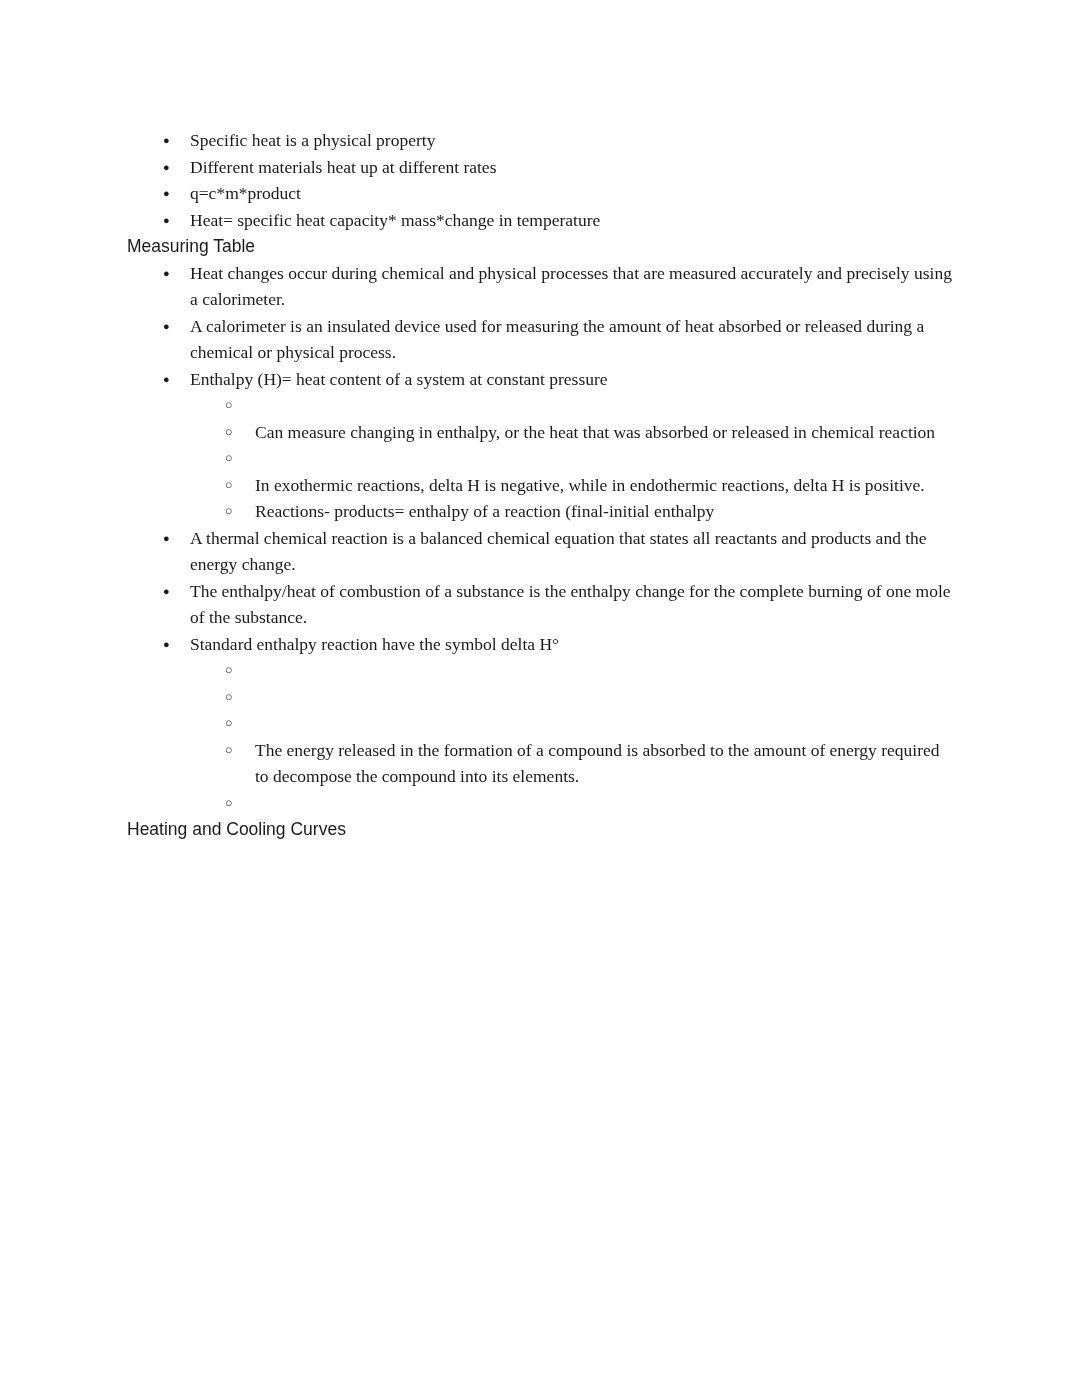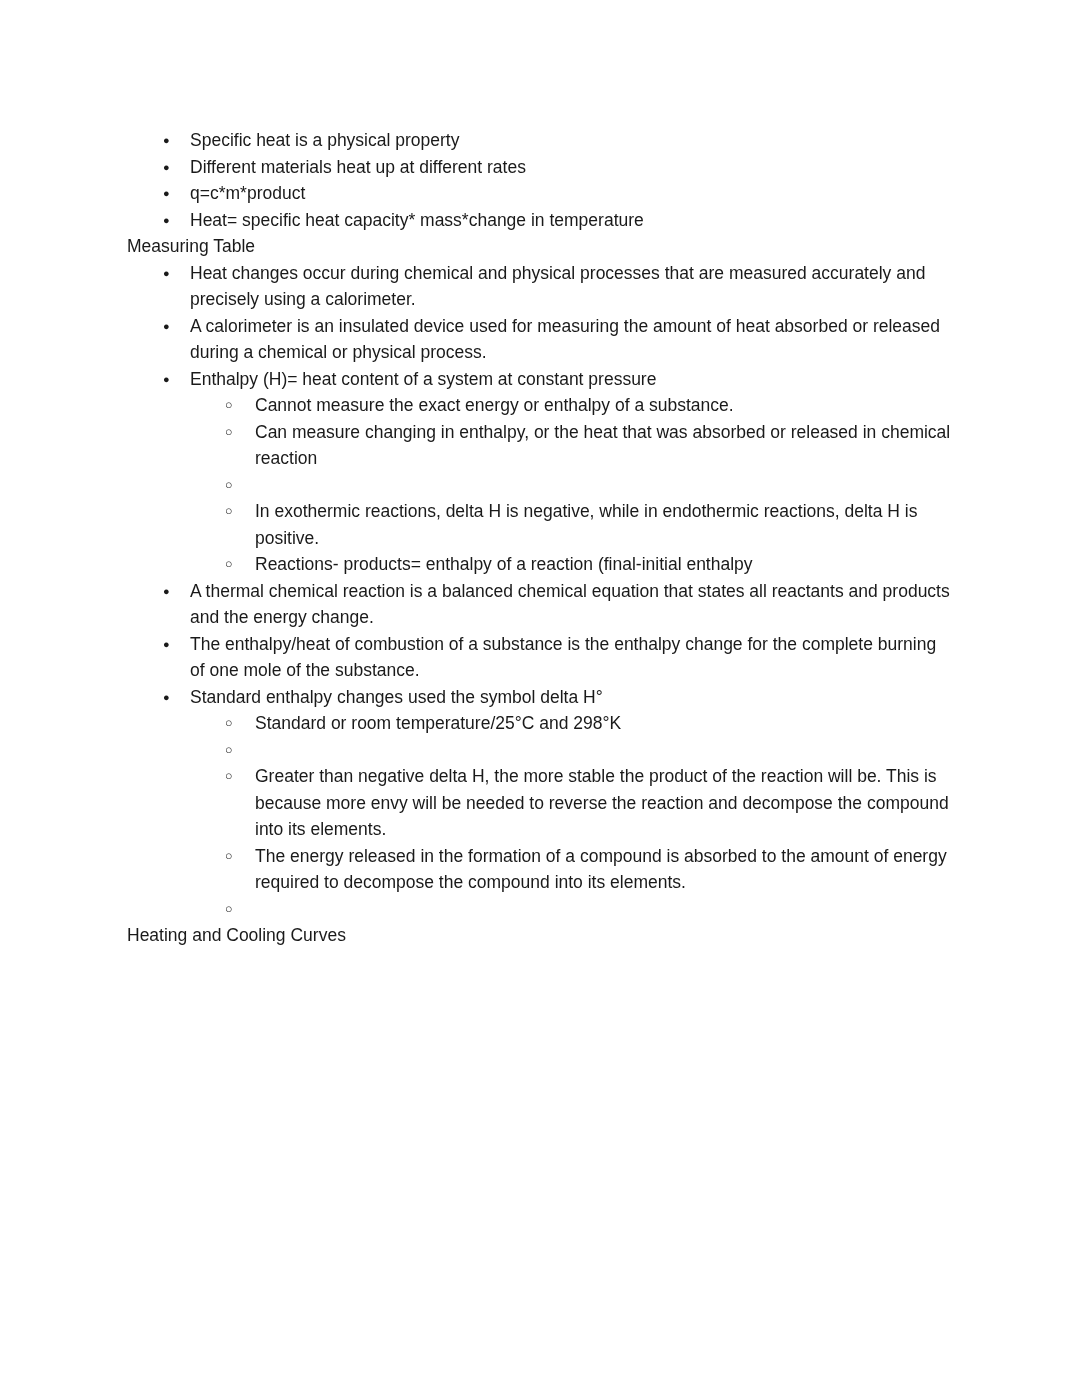--- a/index.html
+++ b/index.html
@@ -30,20 +30,21 @@
     align-items: flex-start;
   }
   .item .marker {
     flex: 0 0 auto;
     line-height: 26.5px;
     color: #1a1a1a;
   }
   .item .text {
     flex: 1 1 auto;
     white-space: pre-wrap;
+    font-family: Liberation Serif, serif;
   }
   .l1 {
     padding-left: 36px;
   }
   .l1 .marker {
     width: 27px;
     font-size: 11px;
   }
   .l2 {
     padding-left: 98px;
@@ -91,21 +92,20 @@
       <span class="text">A calorimeter is an insulated device used for measuring the amount of heat absorbed or released during a chemical or physical process.</span>
     </div>
 
     <div class="item l1">
       <span class="marker">●</span>
       <span class="text">Enthalpy (H)= heat content of a system at constant pressure</span>
     </div>
 
     <div class="item l2">
       <span class="marker">○</span>
-      <span class="text">Cannot measure the exact energy or enthalpy of a substance.</span>
     </div>
 
     <div class="item l2">
       <span class="marker">○</span>
       <span class="text">Can measure changing in enthalpy, or the heat that was absorbed or released in chemical reaction</span>
     </div>
 
     <div class="item l2">
       <span class="marker">○</span>
     </div>
@@ -125,35 +125,33 @@
       <span class="text">A thermal chemical reaction is a balanced chemical equation that states all reactants and products and the energy change.</span>
     </div>
 
     <div class="item l1">
       <span class="marker">●</span>
       <span class="text">The enthalpy/heat of combustion of a substance is the enthalpy change for the complete burning of one mole of the substance.</span>
     </div>
 
     <div class="item l1">
       <span class="marker">●</span>
-      <span class="text">Standard enthalpy changes used the symbol delta H°</span>
-    </div>
-
-    <div class="item l2">
-      <span class="marker">○</span>
-      <span class="text">Standard or room temperature/25°C and 298°K</span>
+      <span class="text">Standard enthalpy reaction have the symbol delta H°</span>
     </div>
 
     <div class="item l2">
       <span class="marker">○</span>
     </div>
 
     <div class="item l2">
       <span class="marker">○</span>
-      <span class="text">Greater than negative delta H, the more stable the product of the reaction will be. This is because more envy will be needed to reverse the reaction and decompose the compound into its elements.</span>
+    </div>
+
+    <div class="item l2">
+      <span class="marker">○</span>
     </div>
 
     <div class="item l2">
       <span class="marker">○</span>
       <span class="text">The energy released in the formation of a compound is absorbed to the amount of energy required to decompose the compound into its elements.</span>
     </div>
 
     <div class="item l2">
       <span class="marker">○</span>
     </div>

